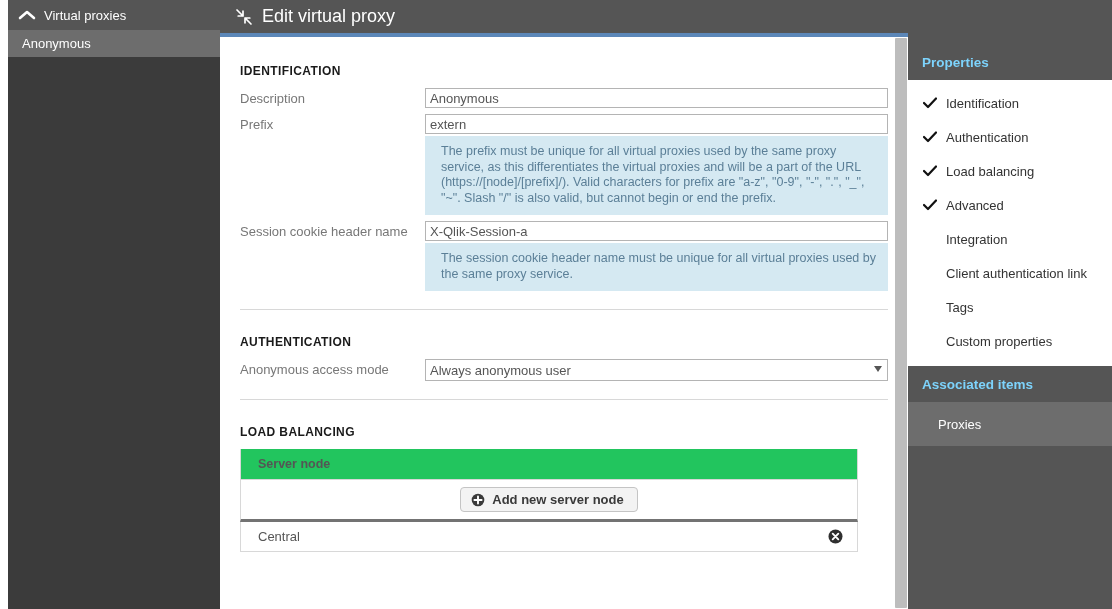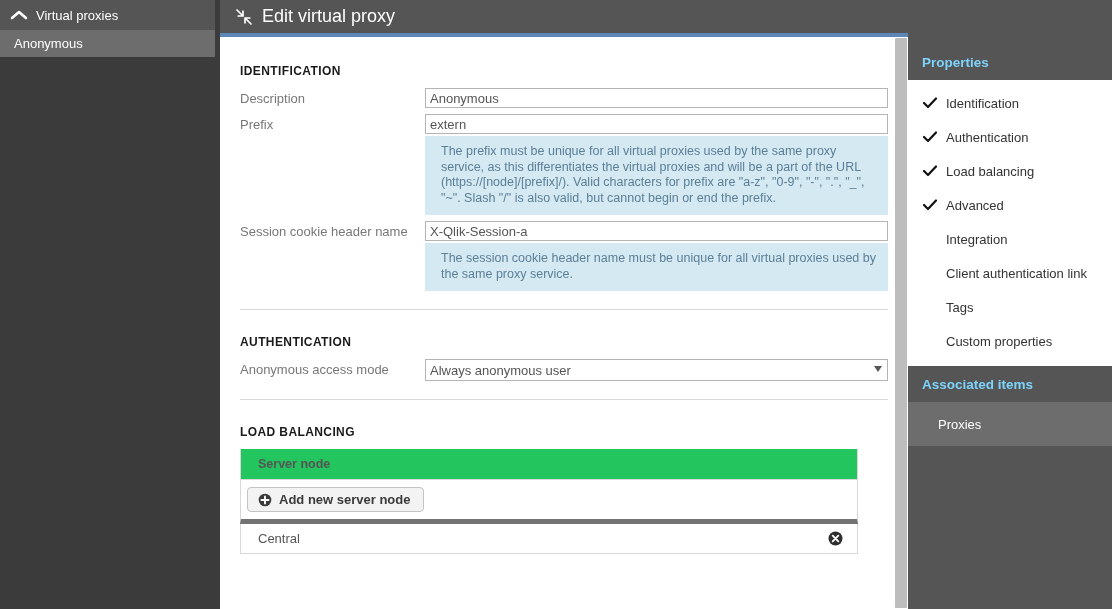--- a/index.html
+++ b/index.html
@@ -10,21 +10,21 @@
     background: #ffffff;
     font-family: "Liberation Sans", sans-serif;
     font-size: 13px;
     color: #4a4a4a;
   }
 
   #app { position: relative; width: 1112px; height: 609px; }
 
   
   #left-sidebar {
-    position: absolute; left: 0; top: 0;
+    position: absolute; left: 8px; top: 0;
     width: 220px; height: 609px;
     background: #3b3b3b;
   }
   .lsb-header {
     height: 30px; width: 215px;
     background: #555555;
     display: flex; align-items: center;
     padding-left: 8px;
     color: #ffffff; font-size: 13px;
   }
@@ -147,24 +147,24 @@
     border-left: 1px solid #d8d8d8;
     border-right: 1px solid #d8d8d8;
     border-bottom: 1px solid #d8d8d8;
     color: #555555;
     font-size: 12.5px; font-weight: bold;
     padding: 8px 0 8px 17px;
   }
   .lb-addrow {
     border-left: 1px solid #d8d8d8;
     border-right: 1px solid #d8d8d8;
-    border-bottom: 5px solid #737373;
-    background: #ffffff;
-    display: flex; align-items: center; justify-content: flex-start;
-    padding: 7px 6px;
+    border-bottom: 3px solid #737373;
+    background: #ffffff;
+    display: flex; align-items: center; justify-content: center;
+    padding: 7px 0;
   }
   .add-btn {
     display: inline-flex; align-items: center;
     background: #f3f3f3;
     border: 1px solid #c4c4c4;
     border-radius: 4px;
     padding: 4px 13px 4px 10px;
     font-size: 13px; font-weight: bold;
     color: #3a3a3a;
     font-family: "Liberation Sans", sans-serif;

